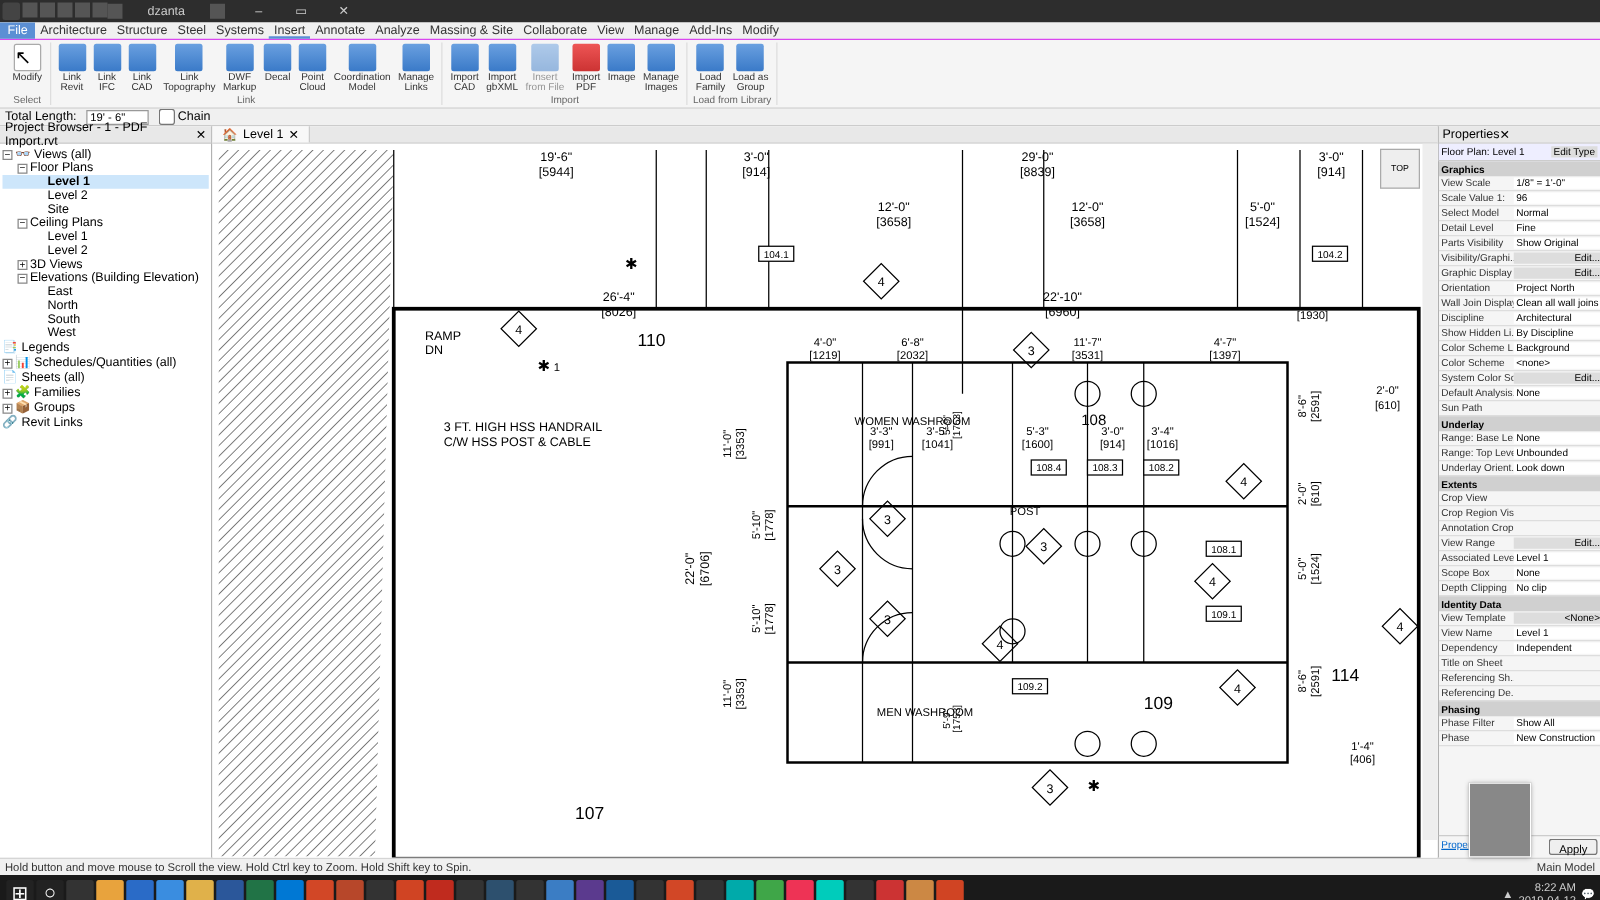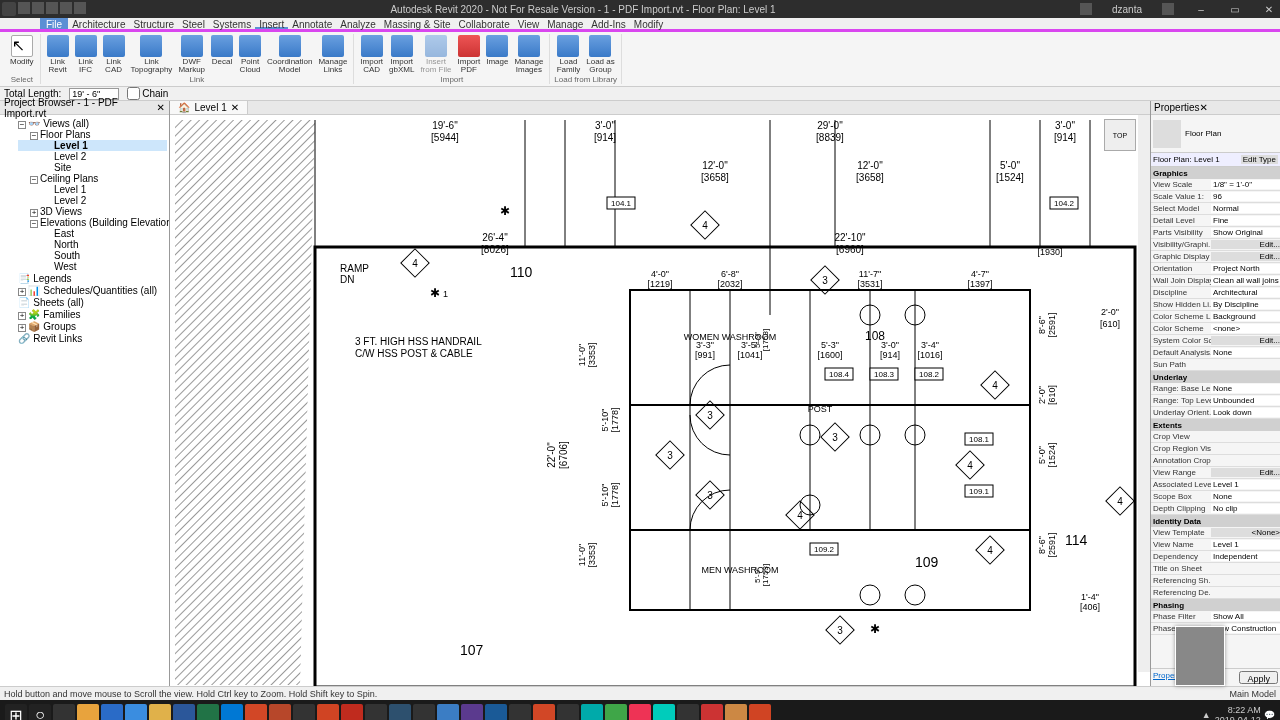--- a/index.html
+++ b/index.html
@@ -7,21 +7,21 @@
 
 
 .titlebar { height: 18px; background: #2d2d2d; color: #ccc; display: flex; align-items: center; font-size: 10px; }
 .titlebar .left { display: flex; gap: 2px; padding-left: 2px; }
 .titlebar .center { flex: 1; text-align: center; color: #ccc; }
 .titlebar .right { display: flex; gap: 20px; padding-right: 4px; align-items: center; }
 .titlebar .ico { width: 12px; height: 12px; background: #555; display: inline-block; }
 .titlebar .r-ico { width: 14px; height: 14px; background: #444; border-radius: 2px; }
 
 
-.menubar { height: 14px; background: #f0f0f0; border-bottom: 3px solid #d946ef; display: flex; font-size: 10px; padding-left: 40px; }
+.menubar { height: 14px; background: #f0f0f0; border-bottom: 1px solid #d946ef; display: flex; font-size: 10px; }
 .menubar span { padding: 0 4px; line-height: 14px; cursor: pointer; color: #333; }
 .menubar .active { background: #5b8fd4; color: #fff; padding: 0 6px; }
 
 
 .ribbon { height: 55px; background: #f5f5f5; border-bottom: 1px solid #ccc; display: flex; padding: 2px 4px; }
 .rgroup { border-right: 1px solid #ddd; padding: 0 4px; display: flex; flex-direction: column; align-items: center; }
 .rgroup .icons { display: flex; gap: 2px; }
 .ritem { display: flex; flex-direction: column; align-items: center; gap: 1px; padding: 1px 2px; cursor: pointer; }
 .ritem .bico { width: 22px; height: 22px; background: linear-gradient(#6aa0e0,#3a7ac8); border-radius: 2px; }
 .ritem .lbl { font-size: 8px; color: #333; text-align: center; line-height: 8px; white-space: pre; }
@@ -32,21 +32,21 @@
 .optbar input[type=text] { width: 50px; font-size: 9px; height: 12px; border: 1px solid #999; padding: 0 2px; }
 .optbar label { display: flex; align-items: center; gap: 2px; }
 
 
 .main { display: flex; height: 585px; }
 
 
 .pbrowser { width: 170px; border-right: 1px solid #999; background: #fff; display: flex; flex-direction: column; }
 .ptitle { height: 14px; background: #e8e8e8; border-bottom: 1px solid #ccc; font-size: 10px; padding: 0 4px; display: flex; justify-content: space-between; align-items: center; }
 .ptree { font-size: 10px; padding: 2px; overflow: auto; flex: 1; }
-.ptree .node { padding: 0 0 0 12px; line-height: 11px; white-space: nowrap; cursor: pointer; margin-left: 16px; }
+.ptree .node { padding: 0 0 0 12px; line-height: 11px; white-space: nowrap; cursor: pointer; }
 .ptree .node.root { padding-left: 0; margin-top: 1px; }
 .ptree .exp { display: inline-block; width: 8px; height: 8px; border: 1px solid #888; text-align: center; line-height: 6px; font-size: 8px; margin-right: 2px; }
 .ptree .sel { background: #cde6fb; font-weight: bold; }
 
 
 .canvas-wrap { flex: 1; position: relative; background: #fff; }
 .tabs { height: 14px; background: #e8e8e8; border-bottom: 1px solid #ccc; display: flex; font-size: 10px; }
 .tabs .tab { padding: 0 8px; border-right: 1px solid #ccc; background: #f8f8f8; display: flex; align-items: center; gap: 4px; }
 .canvas { position: absolute; top: 14px; left: 0; right: 0; bottom: 0; background: #fff; overflow: hidden; }
 .canvas svg { position: absolute; top: 0; left: 0; }
@@ -83,21 +83,20 @@
 
 <div class="titlebar">
   <div class="left">
     <span class="r-ico"></span>
     <span class="ico"></span>
     <span class="ico"></span>
     <span class="ico"></span>
     <span class="ico"></span>
     <span class="ico"></span>
   </div>
-  <div class="center">Autodesk Revit 2020 - Not For Resale Version - 1 - PDF Import.rvt - Floor Plan: Level 1</div>
   <div class="right">
     <span class="ico"></span>
     <span>dzanta</span>
     <span class="ico"></span>
     <span style="width:14px;text-align:center">–</span>
     <span style="width:14px;text-align:center">▭</span>
     <span style="width:14px;text-align:center">✕</span>
   </div>
 </div>
 
@@ -474,24 +473,20 @@
       </svg>
     </div>
     <div class="vsb"></div>
     <div class="navcube">TOP</div>
   </div>
 
   <div class="props">
     <div class="ptitle2">
         <span>Properties</span>
         <span>✕</span>
-      </div>
-    <div class="phead">
-        <div class="pico"></div>
-        <span>Floor Plan</span>
       </div>
     <div class="pinst">
         <span>Floor Plan: Level 1</span>
         <span style="background:#ddd;padding:0 2px;cursor:pointer">Edit Type</span>
       </div>
     <div class="plist">
       <div class="pgroup">Graphics</div>
       <div class="prow">
           <div class="pk">View Scale</div>
           <div class="pv">1/8" = 1'-0"</div>

